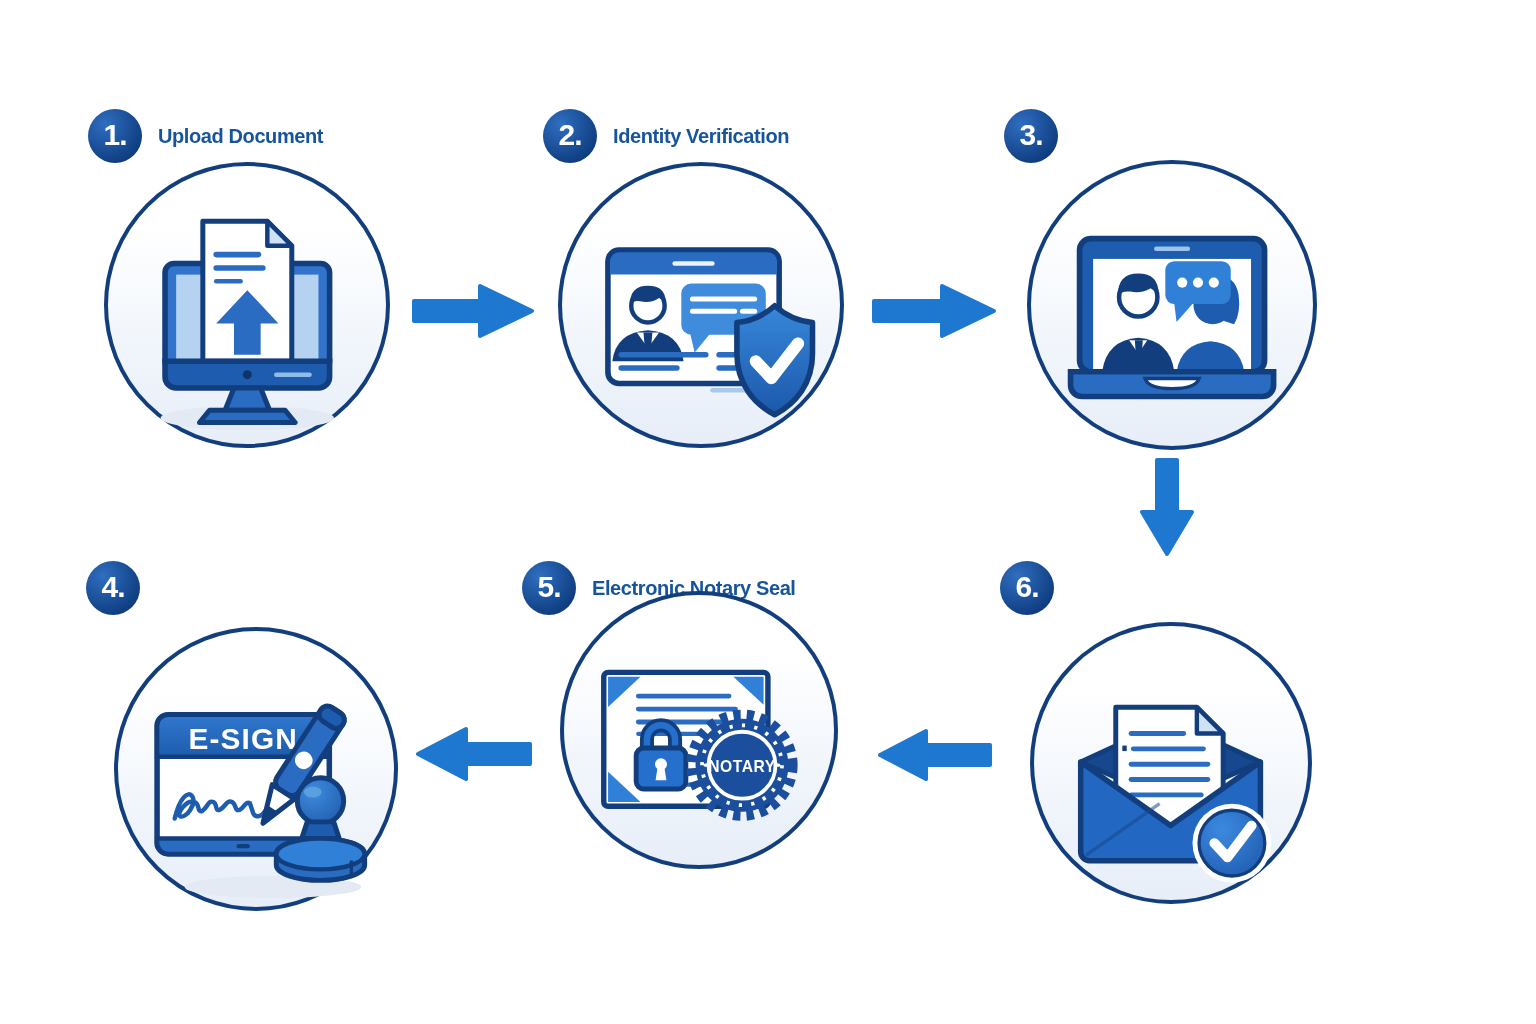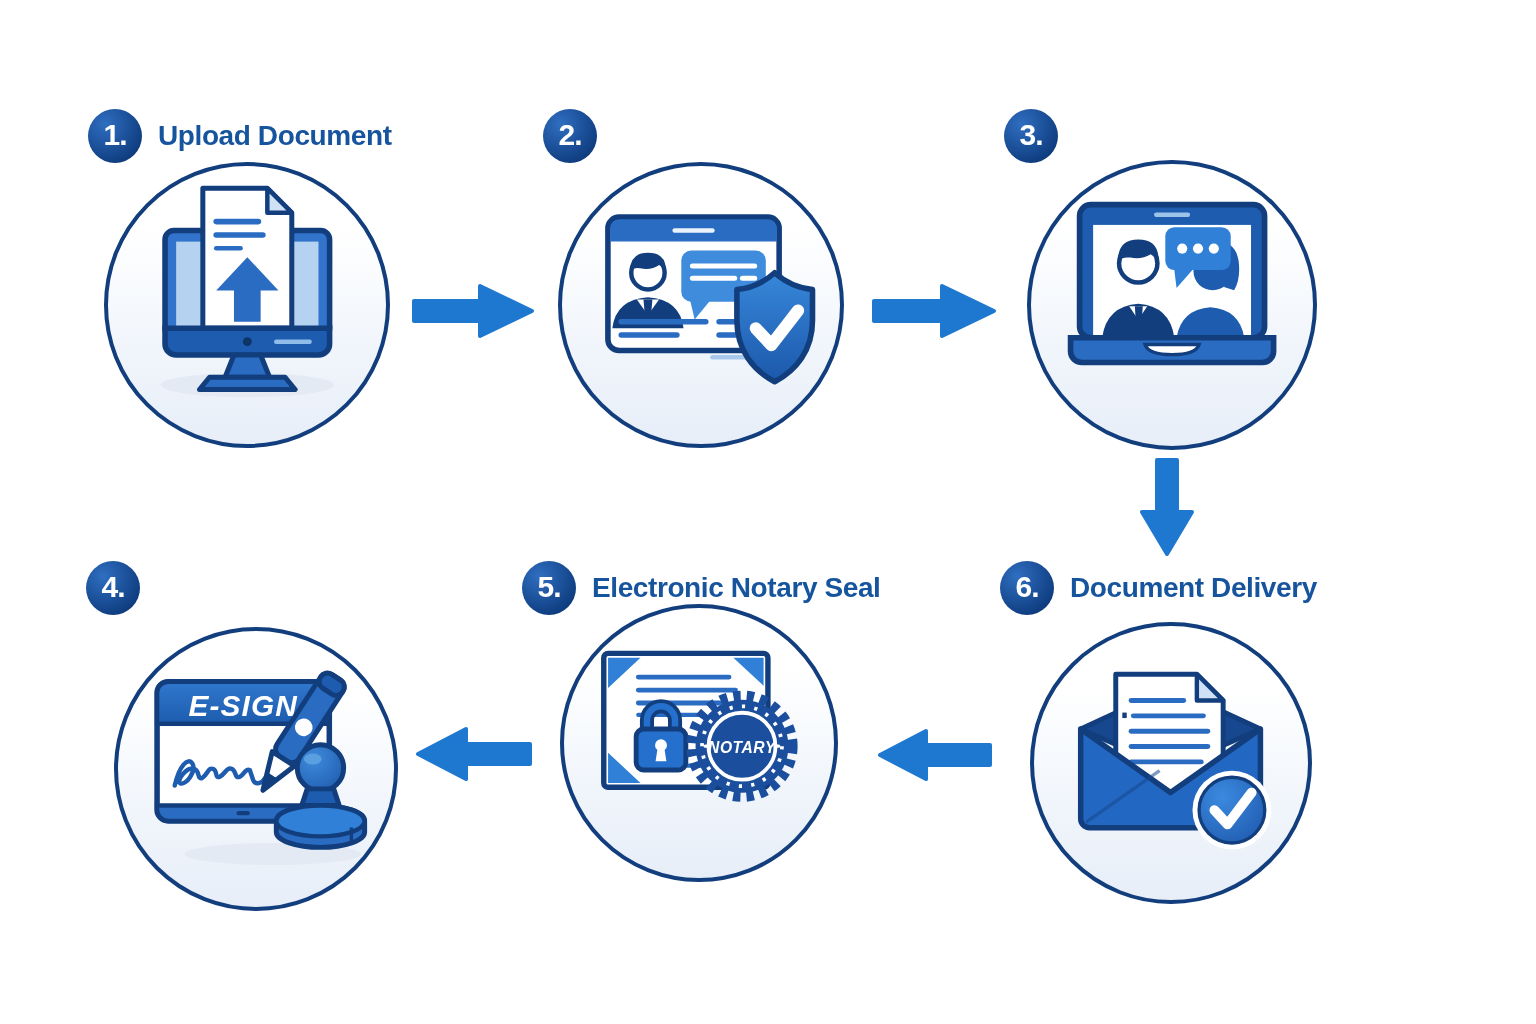--- a/index.html
+++ b/index.html
@@ -25,31 +25,31 @@
   }
   .badge span {
     color:#ffffff;
     font-size:30px;
     font-weight:bold;
     letter-spacing:-1px;
     transform:translateY(-1px);
   }
   .title {
     color:#17549e;
-    font-size:28px;
+    font-size:20px;
     font-weight:bold;
     white-space:nowrap;
     letter-spacing:-0.4px;
   }
   .circle {
     position:absolute;
     border-radius:50%;
     border:4px solid #123e7e;
     background:linear-gradient(180deg, #ffffff 22%, #f3f7fc 58%, #e7eef8 100%);
-    display:flex; align-items:flex-start; justify-content:center;font-style:italic;
+    display:flex; align-items:flex-end; justify-content:center;
   }
   .circle svg { width:88%; height:88%; }
   .arrow { position:absolute; }
 </style>
 </head>
 <body>
 
 <svg width="0" height="0" style="position:absolute">
   <defs>
     <linearGradient id="gradShield" x1="0" y1="0" x2="0" y2="1">
@@ -102,20 +102,21 @@
       <path d="M76,190 h68 l9,11 h-86 z" fill="#2a6cc2" stroke="#123e7e" stroke-width="4.5" stroke-linejoin="round"></path>
     </svg>
   </div>
 </section>
 
 <section>
   <div class="step-header" style="left:543px; top:109px;">
     <div class="badge">
       <span>2.</span>
     </div>
+    <h2 class="title">Identity Verification</h2>
   </div>
   <div class="circle" style="left:558px; top:162px; width:286px; height:286px;">
     <svg viewBox="0 0 220 220">
       <g>
         <rect x="26" y="46" width="154" height="120" rx="10" fill="#ffffff" stroke="#123e7e" stroke-width="5"></rect>
         <path d="M36,48 h134 a8,8 0 0 1 8,8 v12 h-150 v-12 a8,8 0 0 1 8,-8 z" fill="#2a6cc2"></path>
         <line x1="86" y1="58" x2="120" y2="58" stroke="#eaf2fb" stroke-width="4" stroke-linecap="round"></line>
       </g>
       <g>
         <circle cx="62" cy="96" r="15" fill="#ffffff" stroke="#123e7e" stroke-width="4"></circle>
@@ -222,21 +223,21 @@
   </div>
 </section>
 
 <section>
   <div class="step-header" style="left:522px; top:561px;">
     <div class="badge">
       <span>5.</span>
     </div>
     <h2 class="title">Electronic Notary Seal</h2>
   </div>
-  <div class="circle" style="left:560px; top:604px; width:278px; height:278px;">
+  <div class="circle" style="left:560px; top:591px; width:278px; height:278px;">
     <svg viewBox="0 0 220 220">
       <g>
         <rect x="22" y="42" width="152" height="124" rx="4" fill="#ffffff" stroke="#123e7e" stroke-width="5"></rect>
         <path d="M26,46 h30 l-30,28 z" fill="#2f80d6"></path>
         <path d="M170,46 h-28 l28,26 z" fill="#2f80d6"></path>
         <path d="M26,162 v-28 l30,28 z" fill="#2f80d6"></path>
         <line x1="54" y1="64" x2="138" y2="64" stroke="#2a6cc2" stroke-width="4.5" stroke-linecap="round"></line>
         <line x1="54" y1="76" x2="144" y2="76" stroke="#2a6cc2" stroke-width="4.5" stroke-linecap="round"></line>
         <line x1="54" y1="88" x2="130" y2="88" stroke="#2a6cc2" stroke-width="4.5" stroke-linecap="round"></line>
         <line x1="54" y1="99" x2="110" y2="99" stroke="#2a6cc2" stroke-width="4" stroke-linecap="round"></line>
@@ -261,21 +262,20 @@
       </g>
     </svg>
   </div>
 </section>
 
 <section>
   <div class="step-header" style="left:1000px; top:561px;">
     <div class="badge">
       <span>6.</span>
     </div>
-    <h2 class="title">Document Delivery</h2>
   </div>
   <div class="circle" style="left:1030px; top:622px; width:282px; height:282px;">
     <svg viewBox="0 0 220 220">
       <path d="M28,94 L110,56 L192,94 L110,130 Z" fill="#17488f" stroke="#123e7e" stroke-width="4.5" stroke-linejoin="round"></path>
       <g>
         <path d="M60,44 H134 L158,68 V160 H60 Z" fill="#ffffff" stroke="#123e7e" stroke-width="4.5" stroke-linejoin="round"></path>
         <path d="M134,44 V68 H158 Z" fill="#cfe2f5" stroke="#123e7e" stroke-width="4" stroke-linejoin="round"></path>
         <line x1="74" y1="68" x2="122" y2="68" stroke="#2a6cc2" stroke-width="4.5" stroke-linecap="round"></line>
         <rect x="66" y="79" width="4" height="5" fill="#123e7e"></rect>
         <line x1="76" y1="82" x2="140" y2="82" stroke="#2a6cc2" stroke-width="4.5" stroke-linecap="round"></line>

